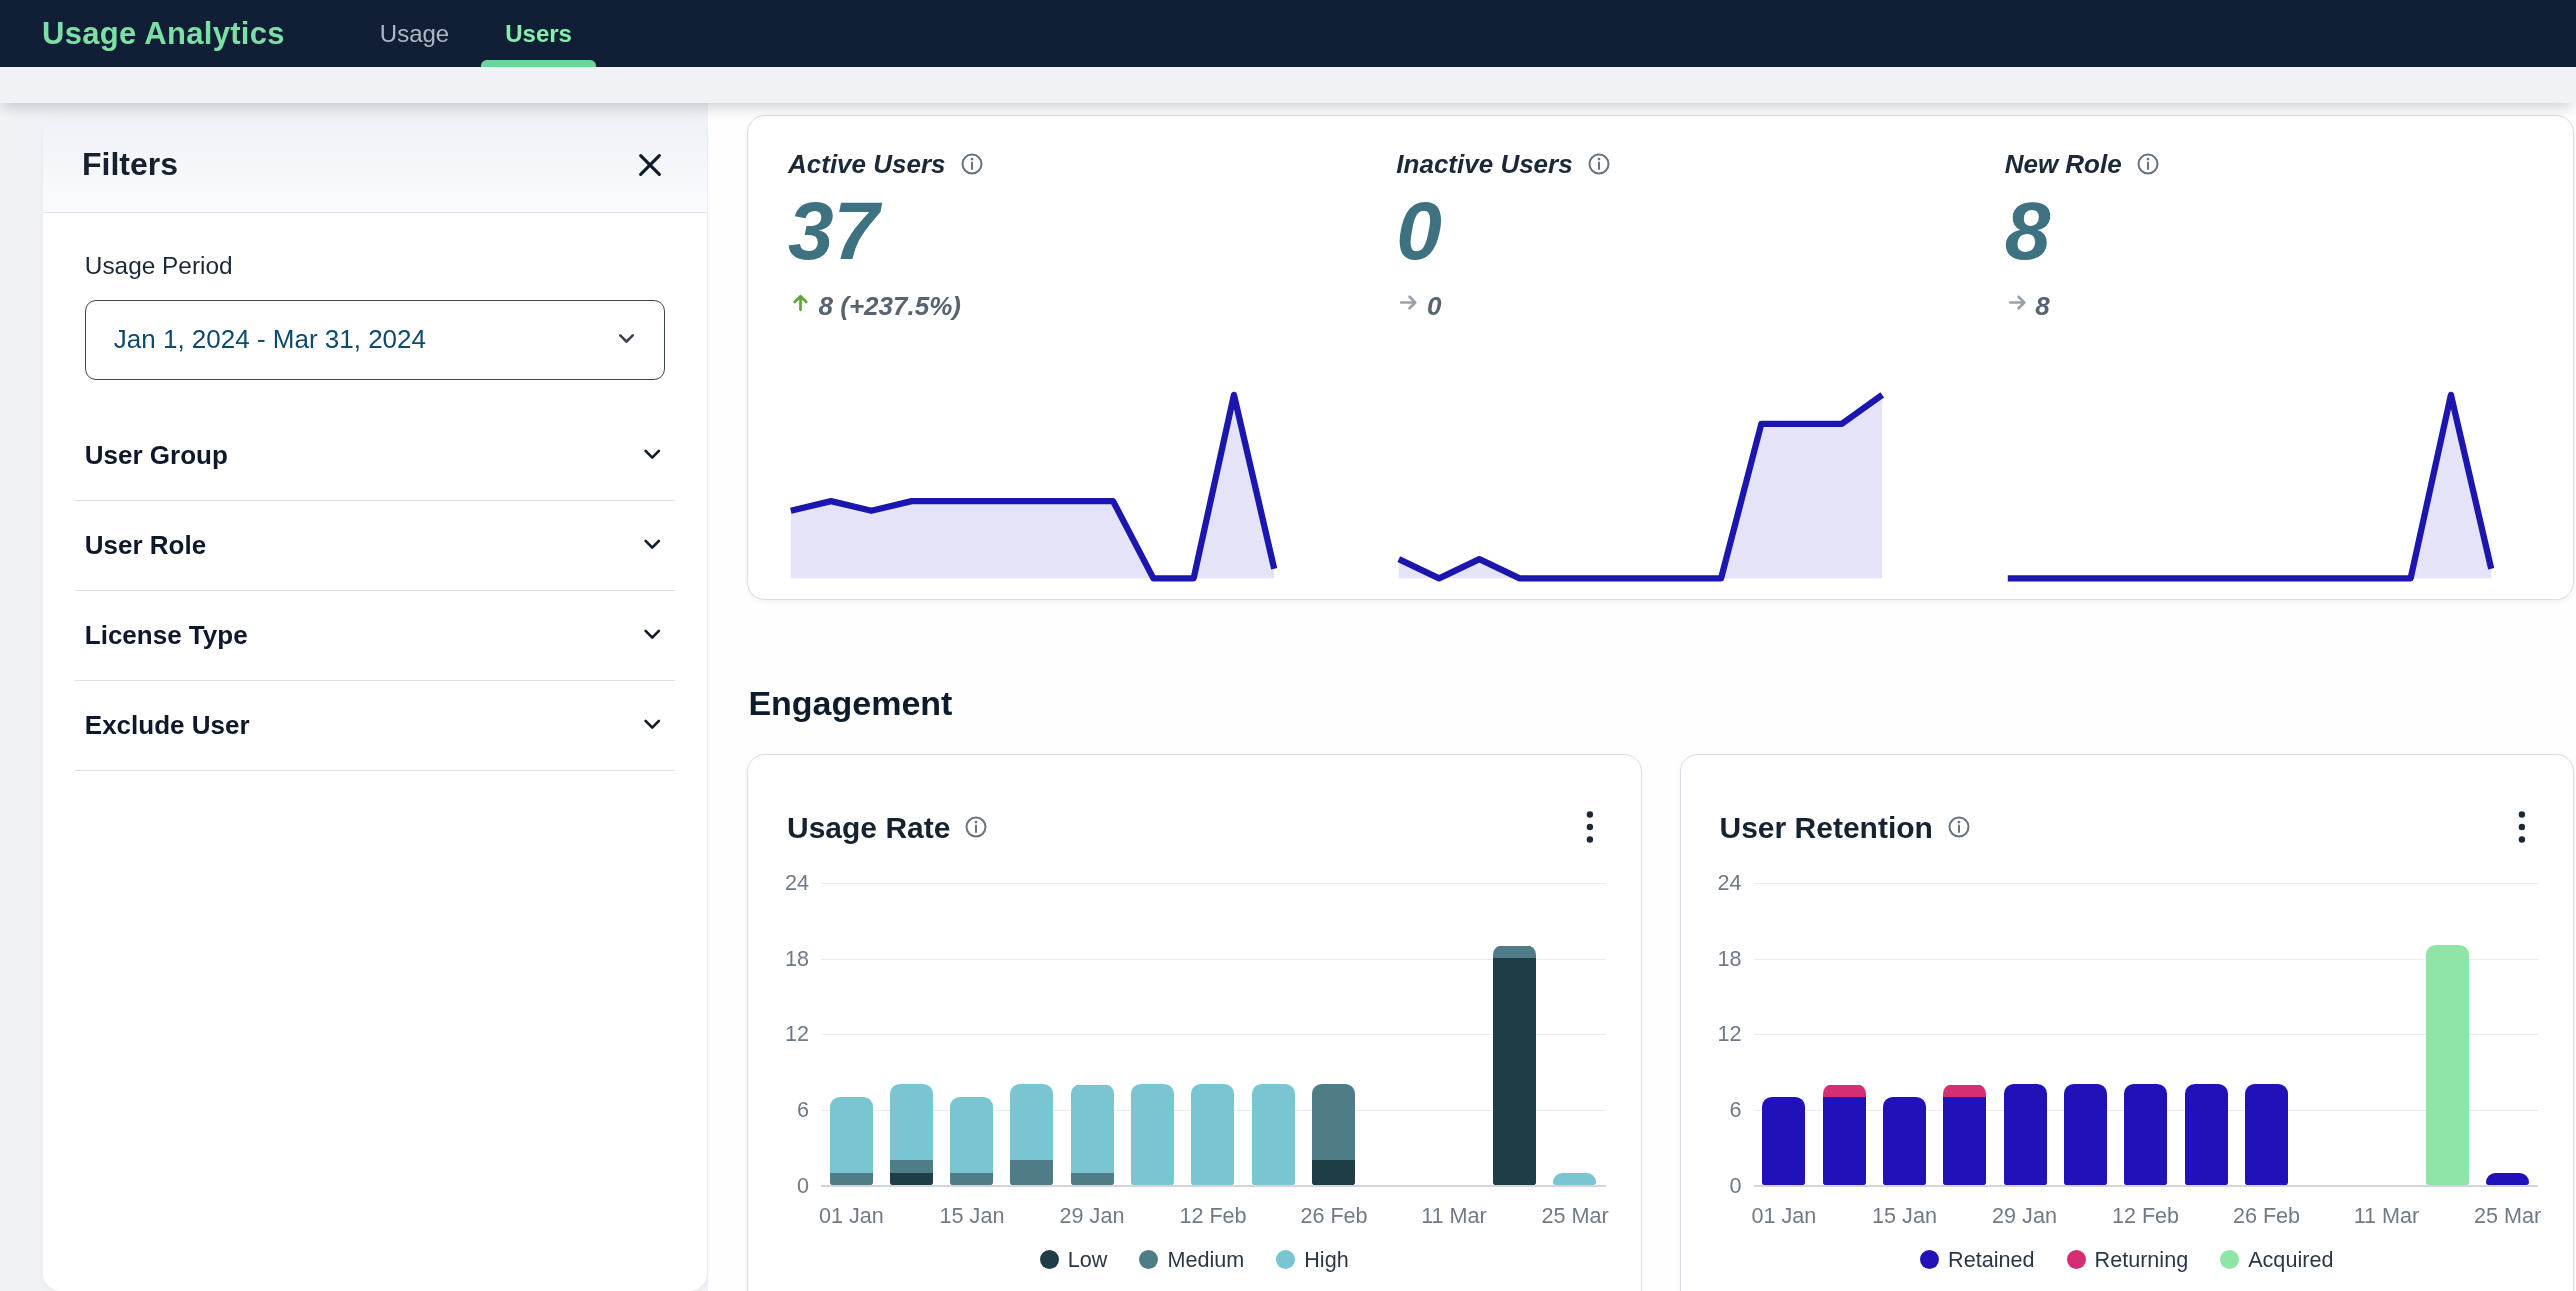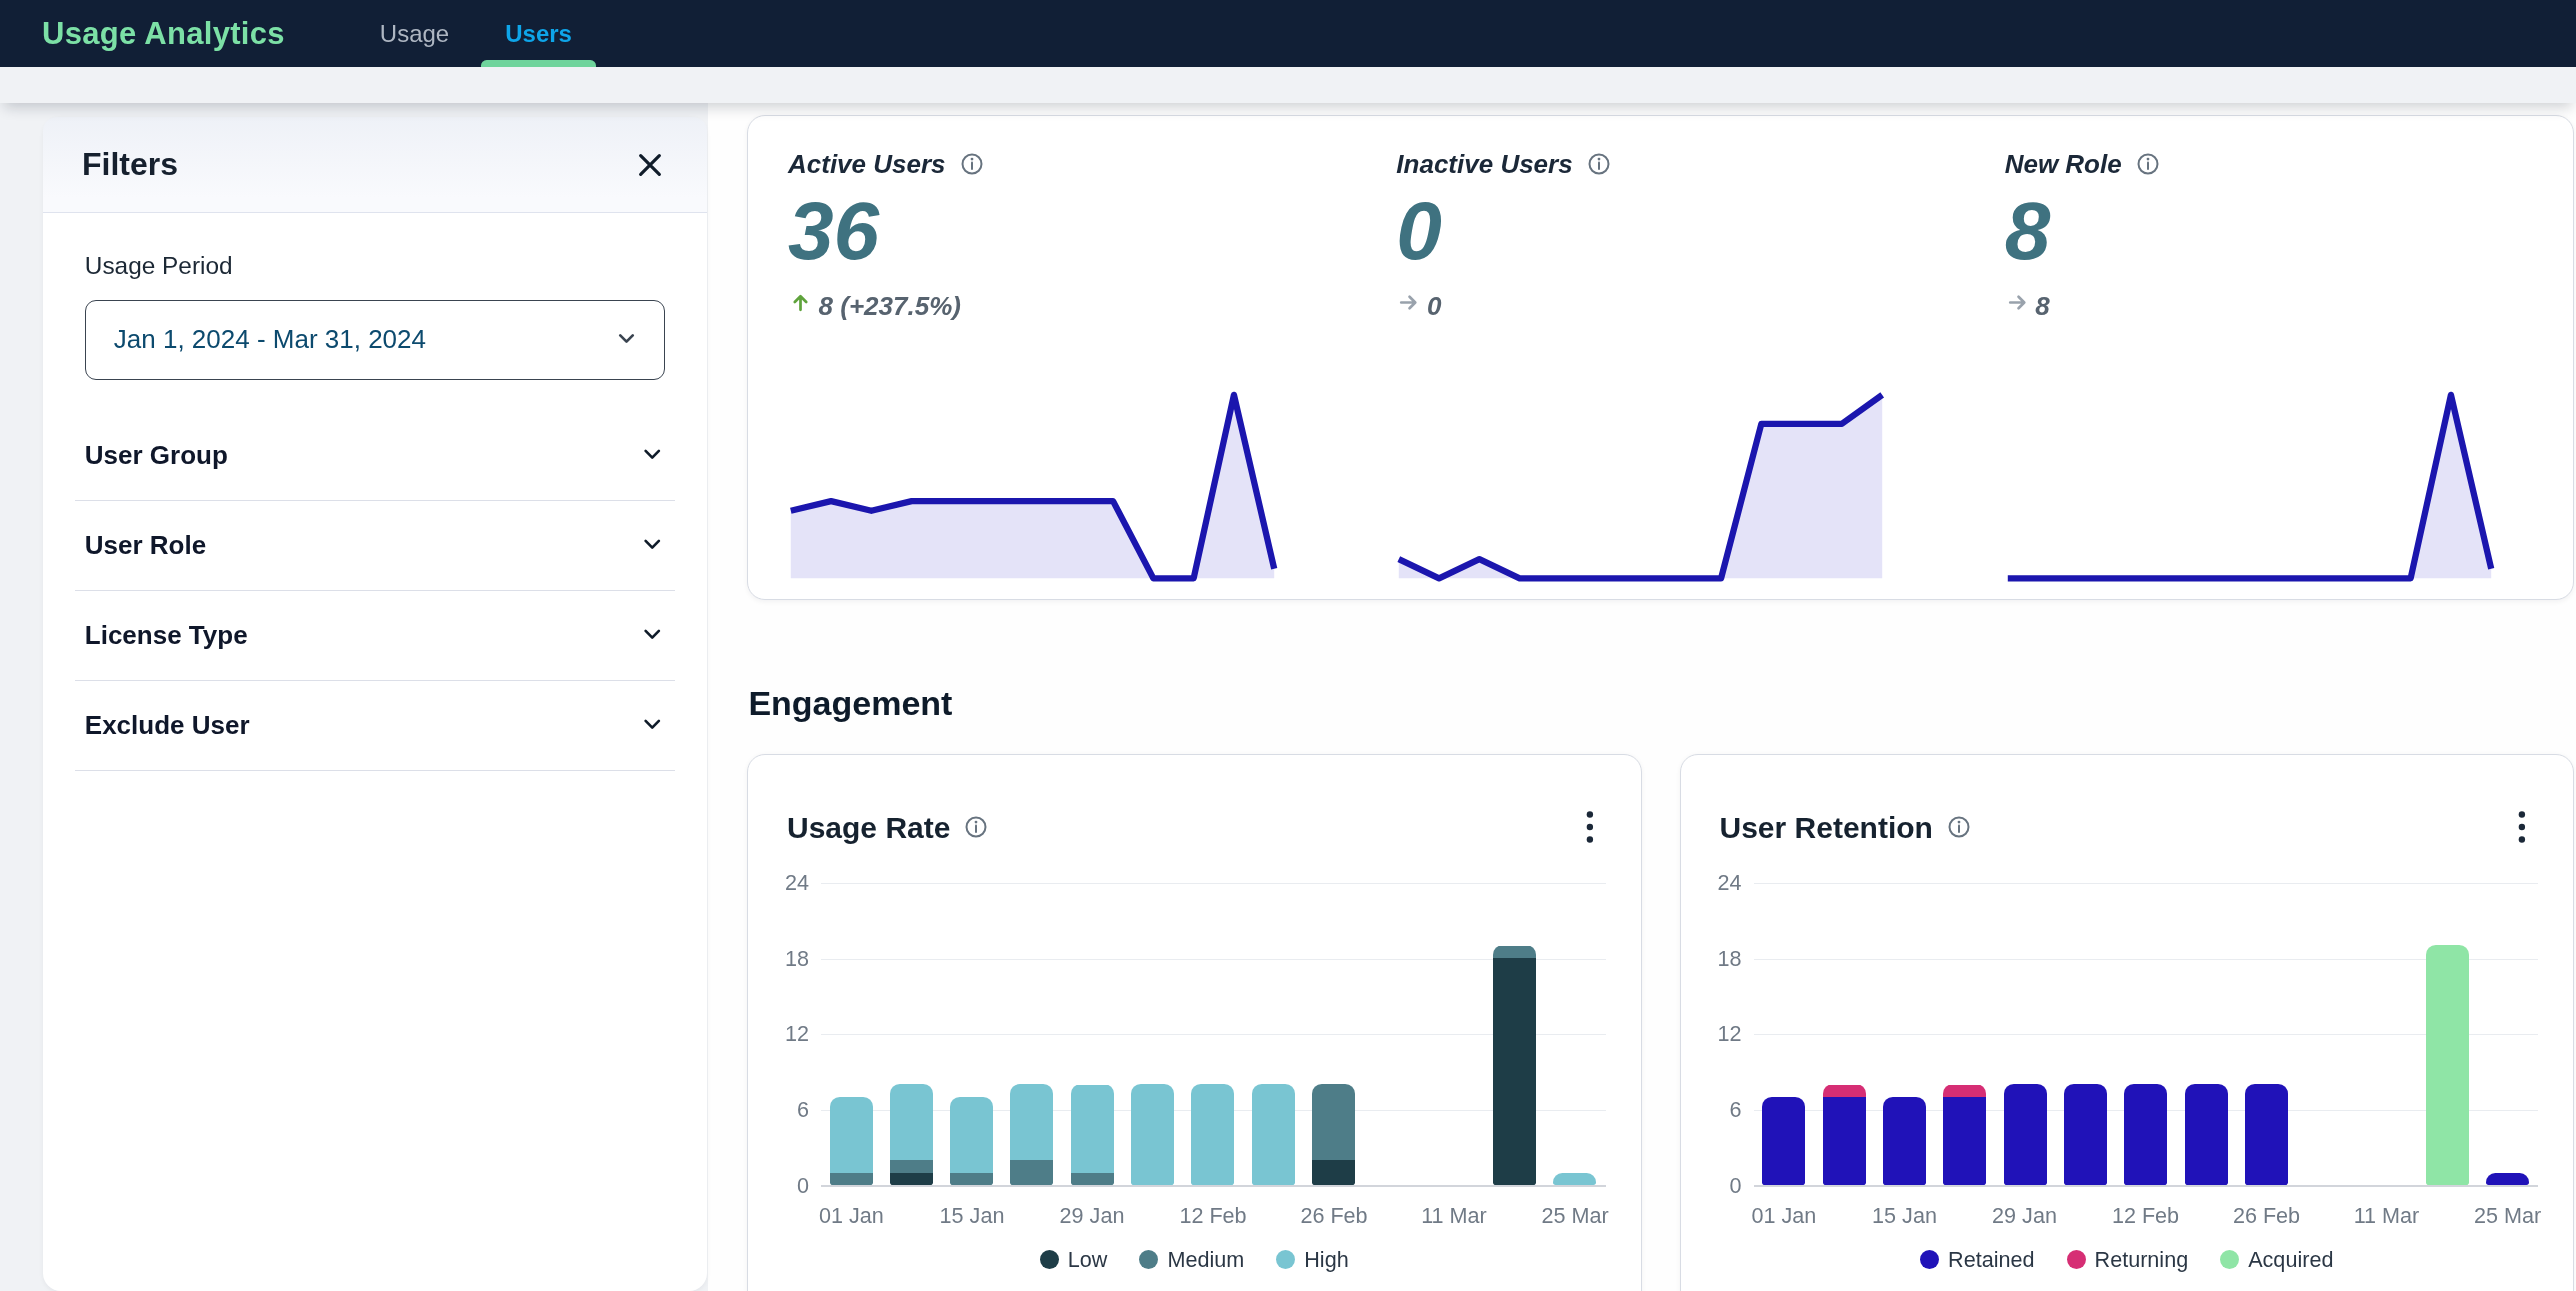--- a/index.html
+++ b/index.html
@@ -7,21 +7,21 @@
     font-family:"Liberation Sans","DejaVu Sans",sans-serif; background:#f0f2f5; }
 
   
   .navbar { position:absolute; left:0; top:0; width:2576px; height:67px;
     background:#111f36; display:flex; align-items:stretch; z-index:10; }
   .nav-title { color:#7ce0a6; font-size:31px; font-weight:700; align-self:center;
     padding-left:42px; letter-spacing:0.3px; }
   .nav-tabs { display:flex; margin-left:67px; }
   .nav-tab { position:relative; display:flex; align-items:center; padding:0 28px;
     font-size:24px; color:#aeb6c2; cursor:pointer; }
-  .nav-tab.active { color:#0ea5e9; font-weight:700; }
+  .nav-tab.active { color:#86efac; font-weight:700; }
   .nav-tab.active .tab-underline { position:absolute; left:4.2px; right:4.2px; bottom:0;
     height:7px; background:#6fd49c; border-radius:5.6px 5.6px 0 0; }
 
   
   .page { position:absolute; left:0; top:67px; width:2576px; height:1224px; background:#f0f2f5; }
   .main-bg { position:absolute; left:708px; top:35px; right:0; bottom:0; background:#fefefe; z-index:1; }
   .left-gutter { position:absolute; left:0; top:0; width:43px; bottom:0; background:#f0f2f5; z-index:2; }
   .top-strip { position:absolute; left:0; top:0; width:100%; height:36px; background:#f0f2f5;
     box-shadow:0 8.4px 14px -4.2px rgba(15,23,42,.20); z-index:6; }
 
@@ -175,21 +175,21 @@
         <div class="kpi-head">
           <span class="kpi-title">Active Users</span>
           <span>
             <svg width="24" height="24" viewBox="0 0 24 24" fill="none" stroke="#67737f" stroke-width="2">
               <circle cx="12" cy="12" r="9.5"></circle>
                 <line x1="12" y1="10.6" x2="12" y2="17" stroke-linecap="round"></line>
                 <circle cx="12" cy="7.1" r="1.4" fill="#67737f" stroke="none"></circle>
             </svg>
           </span>
         </div>
-        <div class="kpi-value">36</div>
+        <div class="kpi-value">37</div>
         <div class="kpi-delta">
           <span>
             <svg width="25" height="25" viewBox="0 0 24 24" fill="none" stroke="#5fa33c" stroke-width="2.6" stroke-linecap="round" stroke-linejoin="round">
                 <path d="M12 19V6M6.5 11.5 12 6l5.5 5.5"></path>
               </svg>
           </span>
           <span>8 (+237.5%)</span>
         </div>
         <div class="kpi-spark">
             <svg viewBox="0 0 701 282" width="489" height="197">

